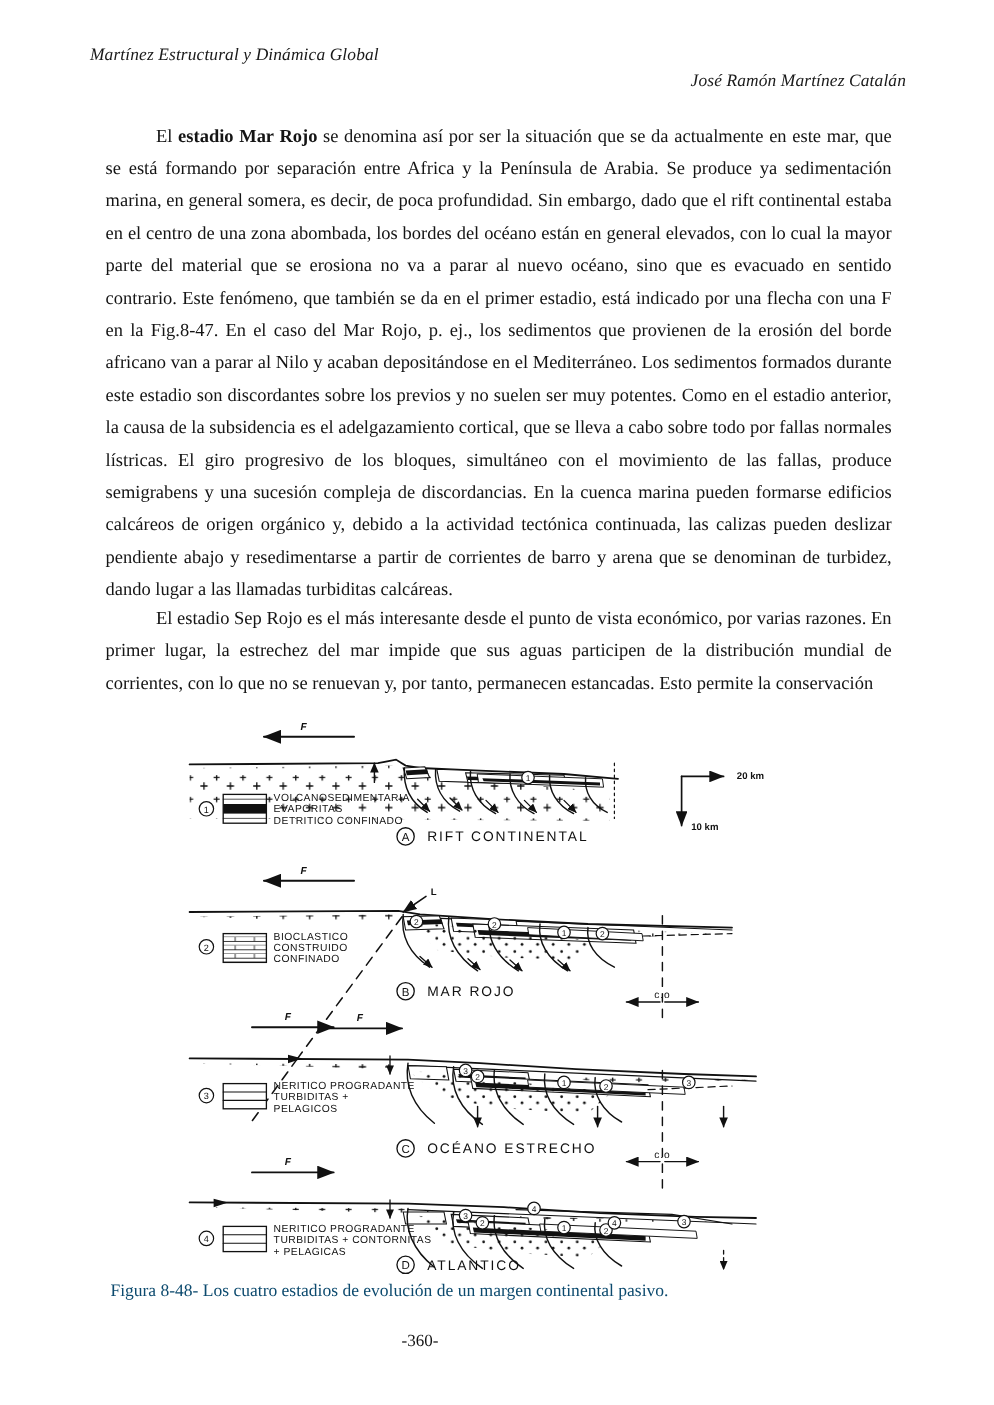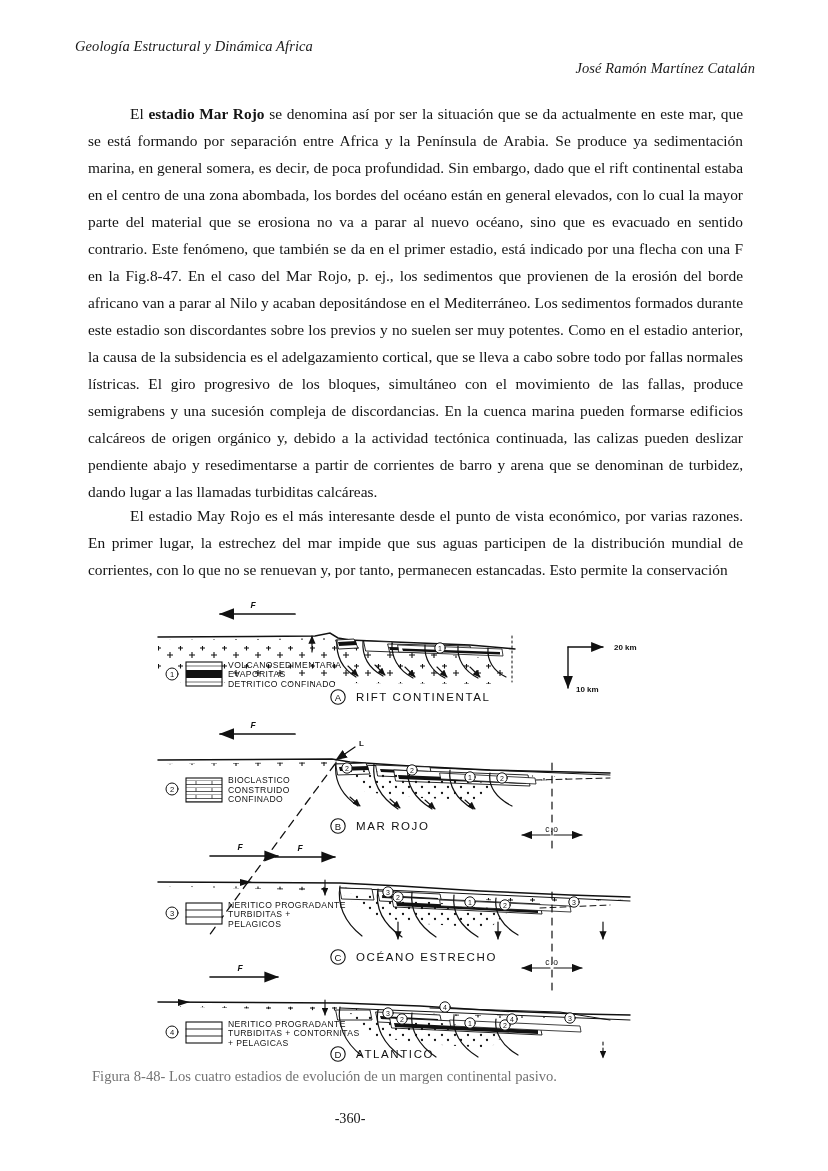--- a/index.html
+++ b/index.html
@@ -67,47 +67,47 @@
     width: 560px;
     height: 470px;
   }
   .figure-wrap svg { display: block; }
 
   .caption {
     position: absolute;
     left: 92px;
     top: 1068px;
     font-size: 14.6px;
-    color: #737373;
+    color: #0c4a6e;
     white-space: nowrap;
   }
   .folio {
     position: absolute;
     left: 0;
     width: 700px;
     top: 1110px;
     text-align: center;
     font-size: 14.2px;
     color: #141414;
   }
 </style>
 </head>
 <body>
 
 <div class="page">
 
-  <div class="runhead-left">Geología Estructural y Dinámica Africa</div>
+  <div class="runhead-left">Martínez Estructural y Dinámica Global</div>
   <div class="runhead-right">José Ramón Martínez Catalán</div>
 
   <div class="body-block" id="para1">
     <p><span>El </span><b>estadio Mar Rojo</b><span> se denomina así por ser la situación que se da actualmente en este mar, que se está formando por separación entre Africa y la Península de Arabia. Se produce ya sedimentación marina, en general somera, es decir, de poca profundidad. Sin embargo, dado que el rift continental estaba en el centro de una zona abombada, los bordes del océano están en general elevados, con lo cual la mayor parte del material que se erosiona no va a parar al nuevo océano, sino que es evacuado en sentido contrario. Este fenómeno, que también se da en el primer estadio, está indicado por una flecha con una F en la Fig.8-47. En el caso del Mar Rojo, p. ej., los sedimentos que provienen de la erosión del borde africano van a parar al Nilo y acaban depositándose en el Mediterráneo. Los sedimentos formados durante este estadio son discordantes sobre los previos y no suelen ser muy potentes. Como en el estadio anterior, la causa de la subsidencia es el adelgazamiento cortical, que se lleva a cabo sobre todo por fallas normales lístricas. El giro progresivo de los bloques, simultáneo con el movimiento de las fallas, produce semigrabens y una sucesión compleja de discordancias. En la cuenca marina pueden formarse edificios calcáreos de origen orgánico y, debido a la actividad tectónica continuada, las calizas pueden deslizar pendiente abajo y resedimentarse a partir de corrientes de barro y arena que se denominan de turbidez, dando lugar a las llamadas turbiditas calcáreas.</span></p>
   </div>
 
   <div class="body-block" id="para2">
-    <p>El estadio May Rojo es el más interesante desde el punto de vista económico, por varias razones. En primer lugar, la estrechez del mar impide que sus aguas participen de la distribución mundial de corrientes, con lo que no se renuevan y, por tanto, permanecen estancadas. Esto permite la conservación</p>
+    <p>El estadio Sep Rojo es el más interesante desde el punto de vista económico, por varias razones. En primer lugar, la estrechez del mar impide que sus aguas participen de la distribución mundial de corrientes, con lo que no se renuevan y, por tanto, permanecen estancadas. Esto permite la conservación</p>
   </div>
 
   <div class="figure-wrap">
     <svg width="560" height="470" viewBox="0 0 560 470" xmlns="http://www.w3.org/2000/svg">
       <defs>
         <marker id="ah" markerWidth="9" markerHeight="7" refX="8.5" refY="3.5" orient="auto">
           <path d="M0,0 L9,3.5 L0,7 Z" fill="#111"></path>
         </marker>
         <marker id="ahs" markerWidth="7" markerHeight="6" refX="6.5" refY="3" orient="auto">
           <path d="M0,0 L7,3 L0,6 Z" fill="#111"></path>

